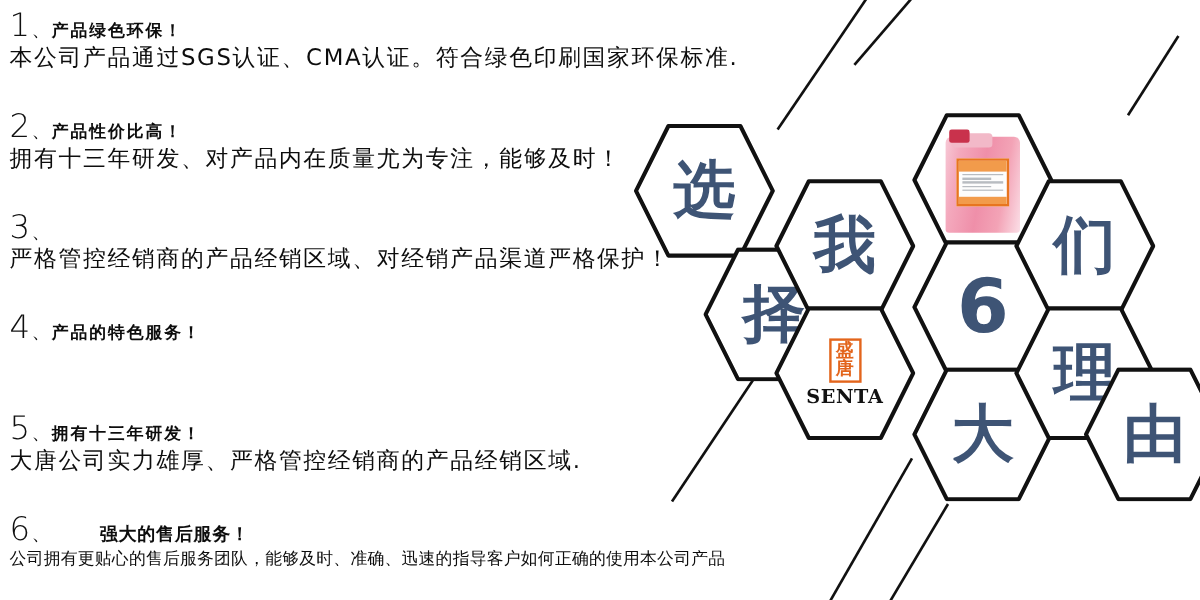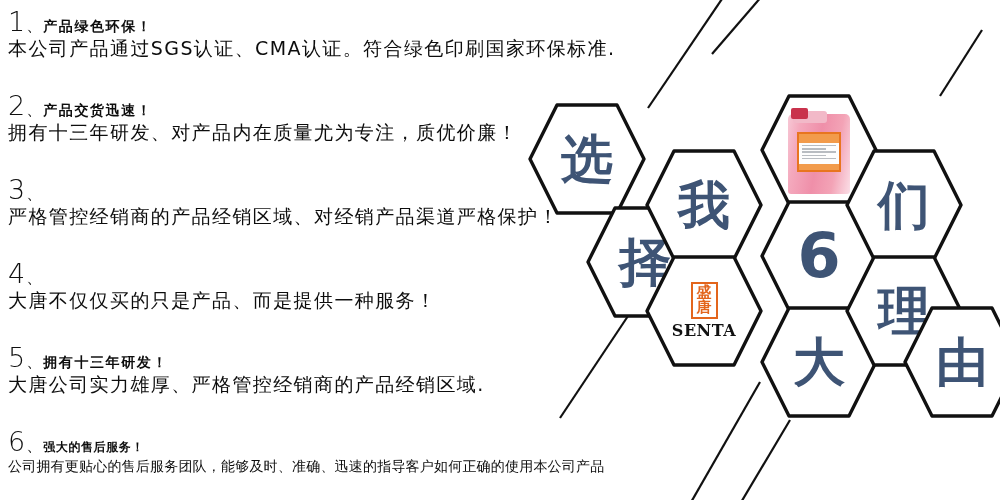--- a/index.html
+++ b/index.html
@@ -55,21 +55,21 @@
     letter-spacing: 1.6px;
   }
   .reason-body {
     margin-top: 3px;
     font-size: 19px;
     color: #0d0d0d;
     letter-spacing: 1.4px;
     white-space: nowrap;
     line-height: 1.15;
   }
-  .reason.compact .reason-title { letter-spacing: 0.6px; font-size: 12px; }
+  .reason.compact .reason-title { letter-spacing: 0.6px; font-size: 15px; margin-left: 40px; }
   .reason.compact .reason-body { letter-spacing: 0.2px; font-size: 14px; }
 
   
   .deco-lines {
     position: absolute;
     left: 0; top: 0;
     width: 1000px; height: 500px;
     z-index: 1;
     pointer-events: none;
   }
@@ -318,39 +318,39 @@
         <span class="reason-dun">、</span>
         <span class="reason-title">产品绿色环保！</span>
       </div>
       <div class="reason-body">本公司产品通过SGS认证、CMA认证。符合绿色印刷国家环保标准.</div>
     </div>
 
     <div class="reason" style="top:92px;">
       <div class="reason-head">
         <span class="reason-num">2</span>
         <span class="reason-dun">、</span>
-        <span class="reason-title">产品交货迅速！</span>
-      </div>
-      <div class="reason-body">拥有十三年研发、对产品内在质量尤为专注，质优价廉！</div>
+        <span class="reason-title">产品性价比高！</span>
+      </div>
+      <div class="reason-body">拥有十三年研发、对产品内在质量尤为专注，能够及时！</div>
     </div>
 
     <div class="reason" style="top:176px;">
       <div class="reason-head">
         <span class="reason-num">3</span>
         <span class="reason-dun">、</span>
       </div>
       <div class="reason-body">严格管控经销商的产品经销区域、对经销产品渠道严格保护！</div>
     </div>
 
     <div class="reason" style="top:260px;">
       <div class="reason-head">
         <span class="reason-num">4</span>
         <span class="reason-dun">、</span>
-      </div>
-      <div class="reason-body">大唐不仅仅买的只是产品、而是提供一种服务！</div>
+        <span class="reason-title">产品的特色服务！</span>
+      </div>
     </div>
 
     <div class="reason" style="top:344px;">
       <div class="reason-head">
         <span class="reason-num">5</span>
         <span class="reason-dun">、</span>
         <span class="reason-title">拥有十三年研发！</span>
       </div>
       <div class="reason-body">大唐公司实力雄厚、严格管控经销商的产品经销区域.</div>
     </div>

